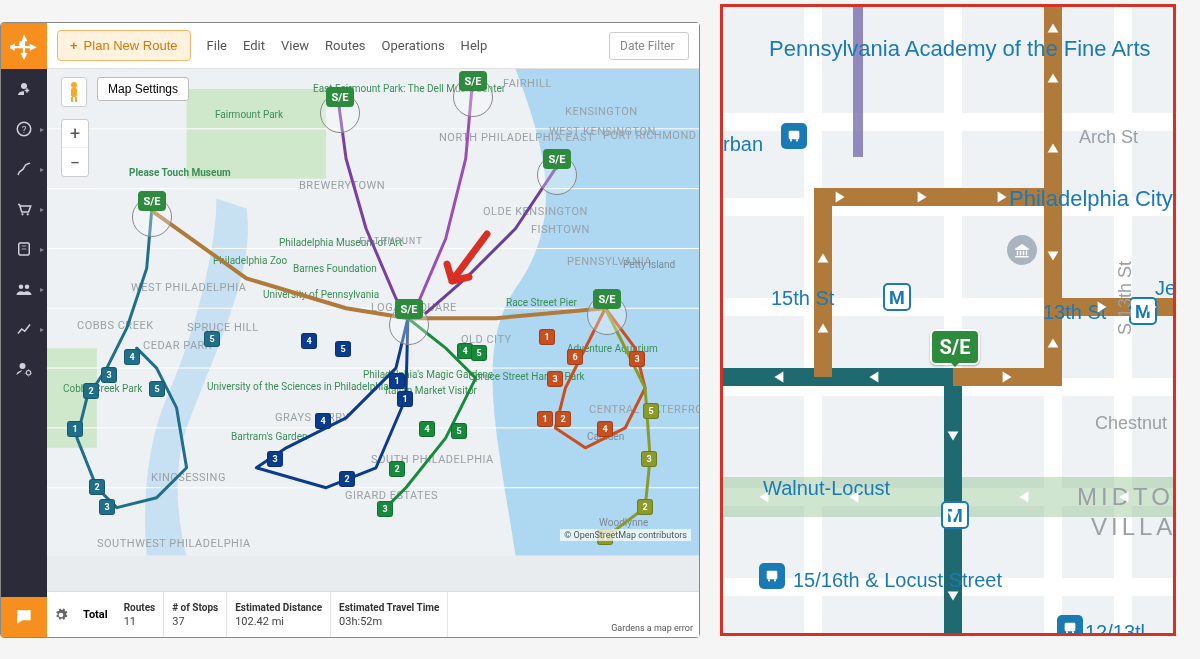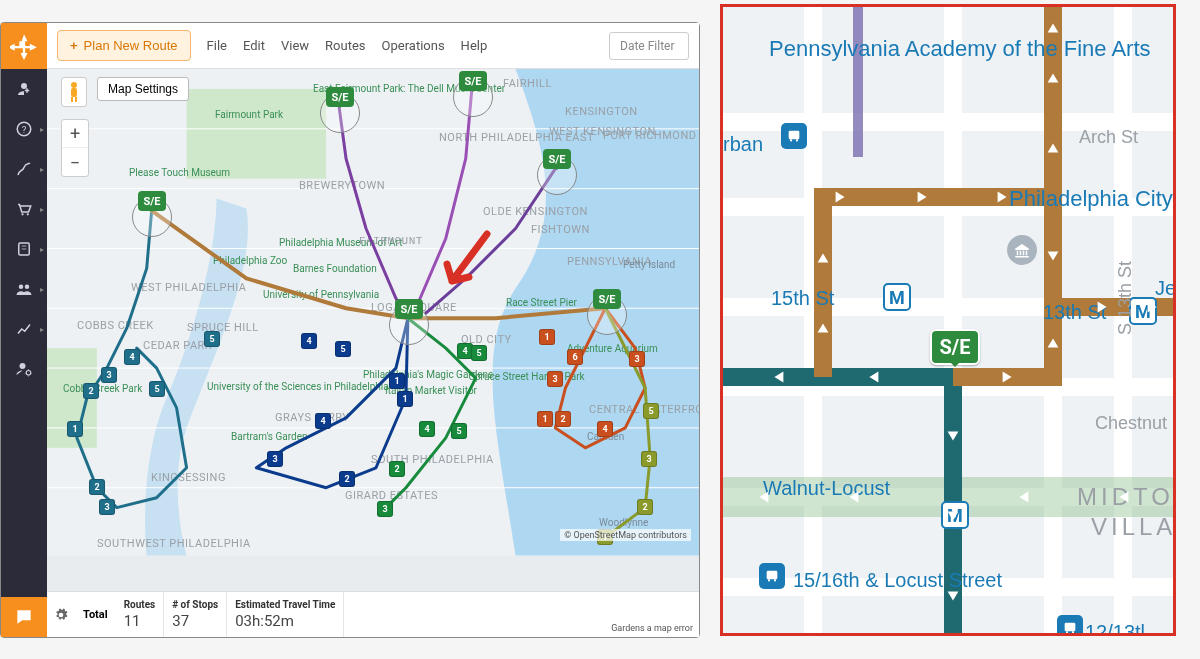--- a/index.html
+++ b/index.html
@@ -56,21 +56,21 @@
   .stop { position: absolute; width: 16px; height: 16px; border-radius: 3px; color: #fff; font-size: 9px; font-weight: bold; display: flex; align-items: center; justify-content: center; z-index: 18; transform: translate(-50%, -50%); border: 1px solid rgba(0,0,0,0.2); }
 
   
   .red-arrow { position: absolute; z-index: 40; pointer-events: none; }
 
   
   .summary { height: 46px; background: #fff; border-top: 1px solid #ddd; display: flex; align-items: stretch; font-size: 11px; position: relative; }
   .summary .gear { width: 28px; display: flex; align-items: center; justify-content: center; color: #666; cursor: pointer; }
   .summary-cell { border-right: 1px solid #e5e5e5; padding: 4px 8px; display: flex; flex-direction: column; justify-content: center; }
   .summary-cell .h { font-weight: bold; color: #333; font-size: 10px; }
-  .summary-cell .v { color: #444; font-size: 15px; margin-top: 2px; }
+  .summary-cell .v { color: #444; font-size: 11px; margin-top: 2px; }
   .summary-total { font-weight: bold; padding: 0 8px; display: flex; align-items: center; }
   .map-attrib { position: absolute; right: 8px; bottom: 50px; font-size: 9px; color: #555; background: rgba(255,255,255,0.7); padding: 1px 4px; z-index: 25; }
   .report { position: absolute; right: 6px; bottom: 4px; font-size: 9px; color: #555; cursor: pointer; }
 
   
   .zoom-panel { width: 456px; height: 632px; margin: 4px 10px 0 20px; border: 3px solid #d93025; background: #eef2f5; position: relative; overflow: hidden; }
   .zoom-svg { position: absolute; inset: 0; }
   .z-label { position: absolute; font-family: "Helvetica Neue", Arial, sans-serif; white-space: nowrap; }
   .z-label.poi { color: #1a7ab5; font-size: 22px; line-height: 1.1; }
   .z-label.street { color: #9aa0a6; font-size: 18px; }
@@ -240,21 +240,21 @@
         </div>
 
         <div id="place-labels-mount">
             <div class="map-label green" style="left: 266px; top: 14px;">East Fairmount Park: The Dell Music Center</div>
             <div class="map-label gray" style="left: 456px; top: 8px;">FAIRHILL</div>
             <div class="map-label green" style="left: 168px; top: 40px;">Fairmount Park</div>
             <div class="map-label gray" style="left: 518px; top: 36px;">KENSINGTON</div>
             <div class="map-label gray" style="left: 502px; top: 56px;">WEST KENSINGTON</div>
             <div class="map-label gray" style="left: 392px; top: 62px;">NORTH PHILADELPHIA EAST</div>
             <div class="map-label gray" style="left: 556px; top: 60px;">PORT RICHMOND</div>
-            <div class="map-label green" style="left: 82px; top: 98px;">Please Touch Museum</div>
+            <div class="map-label green" style="left: 82px; top: 98px; font-weight: bold;">Please Touch Museum</div>
             <div class="map-label gray" style="left: 252px; top: 110px;">BREWERYTOWN</div>
             <div class="map-label green" style="left: 166px; top: 138px; margin-top: 48px;">Philadelphia Zoo</div>
             <div class="map-label gray" style="left: 436px; top: 136px;">OLDE KENSINGTON</div>
             <div class="map-label gray" style="left: 484px; top: 154px;">FISHTOWN</div>
             <div class="map-label green" style="left: 232px; top: 168px;">Philadelphia Museum of Art</div>
             <div class="map-label gray" style="left: 312px; top: 166px; font-family: Liberation Mono, monospace;">FAIRMOUNT</div>
             <div class="map-label gray" style="left: 520px; top: 186px;">PENNSYLVANIA</div>
             <div class="map-label " style="left: 576px; top: 190px;">Petty Island</div>
             <div class="map-label green" style="left: 246px; top: 194px;">Barnes Foundation</div>
             <div class="map-label gray" style="left: 84px; top: 212px;">WEST PHILADELPHIA</div>
@@ -342,20 +342,24 @@
         <div class="summary-total">Total</div>
         <div class="summary-cell">
             <span class="h">Routes</span>
             <span class="v">11</span>
           </div>
         <div class="summary-cell">
             <span class="h"># of Stops</span>
             <span class="v">37</span>
           </div>
         <div class="summary-cell">
+            <span class="h">Estimated Distance</span>
+            <span class="v">102.42 mi</span>
+          </div>
+        <div class="summary-cell">
             <span class="h">Estimated Travel Time</span>
             <span class="v">03h:52m</span>
           </div>
         <span class="report">Gardens a map error</span>
       </div>
 
     </div>
   </div>
 
   <div class="zoom-panel">

